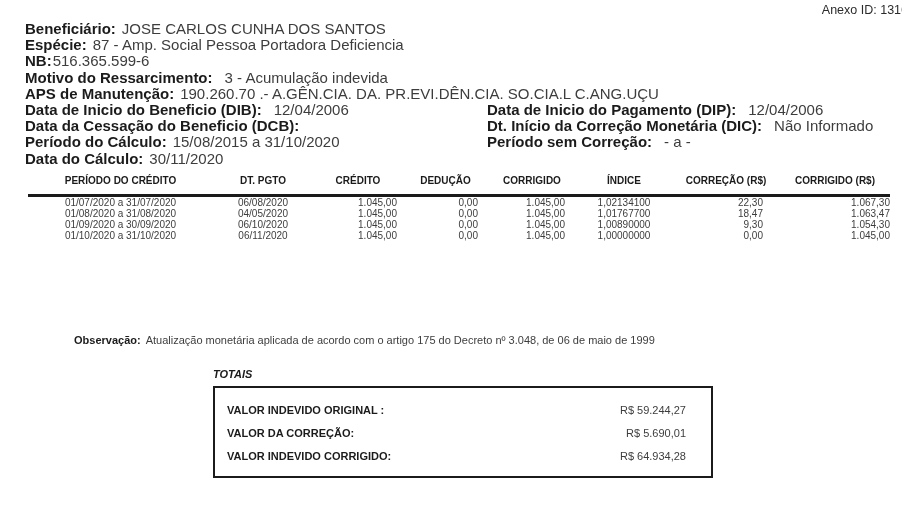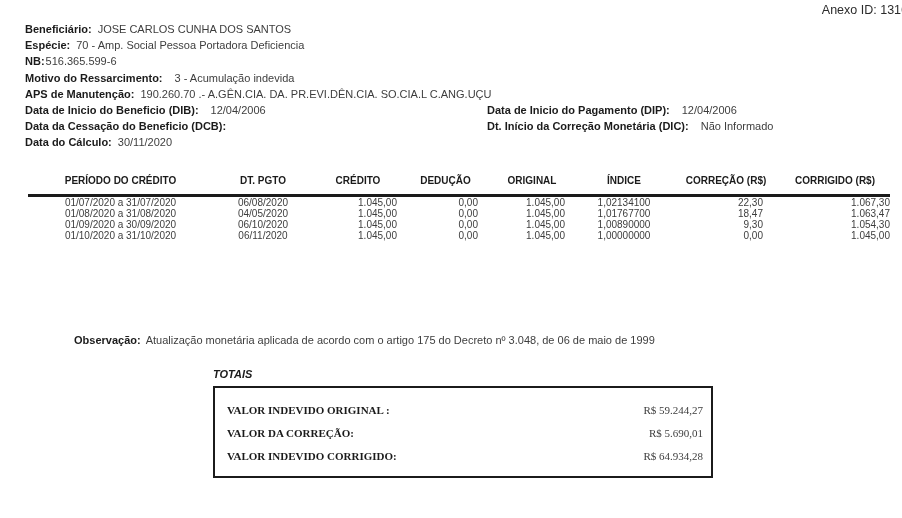--- a/index.html
+++ b/index.html
@@ -11,21 +11,21 @@
     overflow:hidden;
     color:#3a3a3a;
   }
   .anexo {
     position:absolute; top:3px; right:-6px;
     font-size:12.5px; color:#2b2b2b; white-space:nowrap;
   }
   
   .hdr {
     position:absolute; left:25px; top:21px; width:872px;
-    font-size:11px;
+    font-size:15px;
   }
   .hline { height:16.2px; line-height:16.2px; white-space:nowrap; }
   .lbl { font-weight:bold; color:#1b1b1b; }
   .val { color:#3d3d3d; margin-left:6px; }
   .val.tight { margin-left:1px; }
   .val.wide { margin-left:12px; }
   .tworow { display:flex; }
   .tworow .leftcol { width:462px; }
 
   
@@ -56,41 +56,40 @@
   .obs .lbl { margin-right:5px;margin-left:46px; }
 
   
   .totais-title {
     position:absolute; left:213px; top:368px; width:500px;
     text-align:left; font-weight:bold; font-size:11px; color:#1b1b1b;font-style:italic;
   }
   .totals-box {
     position:absolute; left:213px; top:386px; width:500px; height:92px;
     border:2px solid #1b1b1b; box-sizing:border-box;
-    padding:11px 8px 0 12px;
-    font-family:Liberation Serif, serif;
+    padding:11px 25px 0 12px;
   }
   .trow {
     display:flex; justify-content:space-between;
     height:23px; line-height:23px; font-size:11px;
   }
   .trow .tlbl { font-weight:bold; color:#1b1b1b; }
   .trow .tval { color:#3d3d3d; }
 </style>
 </head>
 <body>
 
 <div class="anexo">Anexo ID: 1316</div>
 
 <div class="hdr">
   <div class="hline">
     <span class="lbl">Beneficiário:</span><span class="val">JOSE CARLOS CUNHA DOS SANTOS</span>
   </div>
   <div class="hline">
-    <span class="lbl">Espécie:</span><span class="val">70 - Amp. Social Pessoa Portadora Deficiencia</span>
+    <span class="lbl">Espécie:</span><span class="val">87 - Amp. Social Pessoa Portadora Deficiencia</span>
   </div>
   <div class="hline">
     <span class="lbl">NB:</span><span class="val tight">516.365.599-6</span>
   </div>
   <div class="hline">
     <span class="lbl">Motivo do Ressarcimento:</span><span class="val wide">3 - Acumulação indevida</span>
   </div>
   <div class="hline">
     <span class="lbl">APS de Manutenção:</span><span class="val">190.260.70 .- A.GÊN.CIA. DA. PR.EVI.DÊN.CIA. SO.CIA.L C.ANG.UÇU</span>
   </div>
@@ -101,20 +100,28 @@
     <div>
       <span class="lbl">Data de Inicio do Pagamento (DIP):</span><span class="val wide">12/04/2006</span>
     </div>
   </div>
   <div class="hline tworow">
     <div class="leftcol">
       <span class="lbl">Data da Cessação do Beneficio (DCB):</span><span class="val"></span>
     </div>
     <div>
       <span class="lbl">Dt. Início da Correção Monetária (DIC):</span><span class="val wide">Não Informado</span>
+    </div>
+  </div>
+  <div class="hline tworow">
+    <div class="leftcol">
+      <span class="lbl">Período do Cálculo:</span><span class="val">15/08/2015 a 31/10/2020</span>
+    </div>
+    <div>
+      <span class="lbl">Período sem Correção:</span><span class="val wide">- a -</span>
     </div>
   </div>
   <div class="hline">
     <span class="lbl">Data do Cálculo:</span><span class="val">30/11/2020</span>
   </div>
 </div>
 
 <table class="credits">
   <colgroup>
     <col style="width:185px">
@@ -125,21 +132,21 @@
       <col style="width:96px">
       <col style="width:108px">
       <col style="width:110px">
   </colgroup>
   <thead>
     <tr>
       <th>PERÍODO DO CRÉDITO</th>
       <th>DT. PGTO</th>
       <th>CRÉDITO</th>
       <th>DEDUÇÃO</th>
-      <th>ORIGINAL</th>
+      <th>CORRIGIDO</th>
       <th>ÍNDICE</th>
       <th>CORREÇÃO (R$)</th>
       <th>CORRIGIDO (R$)</th>
     </tr>
   </thead>
   <tbody>
     <tr>
       <td class="c0">01/07/2020 a 31/07/2020</td>
       <td class="c1">06/08/2020</td>
       <td class="c2">1.045,00</td>

